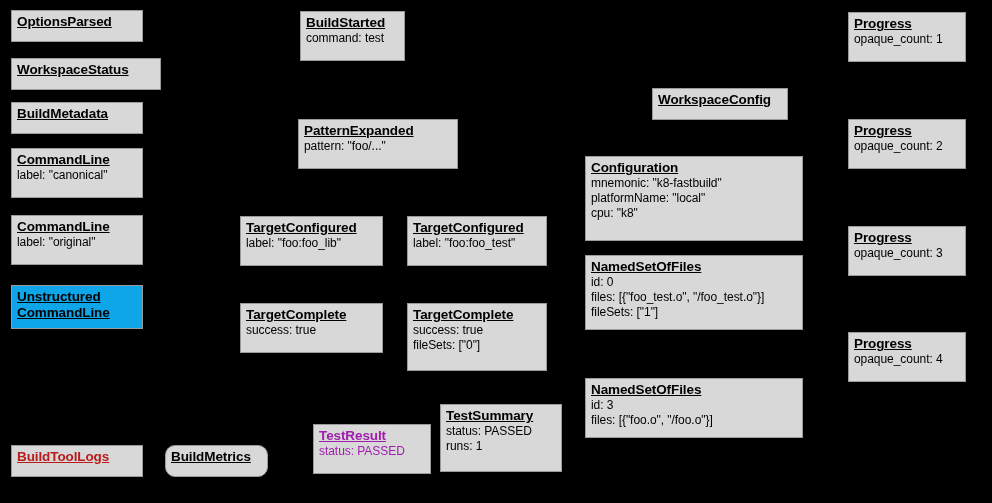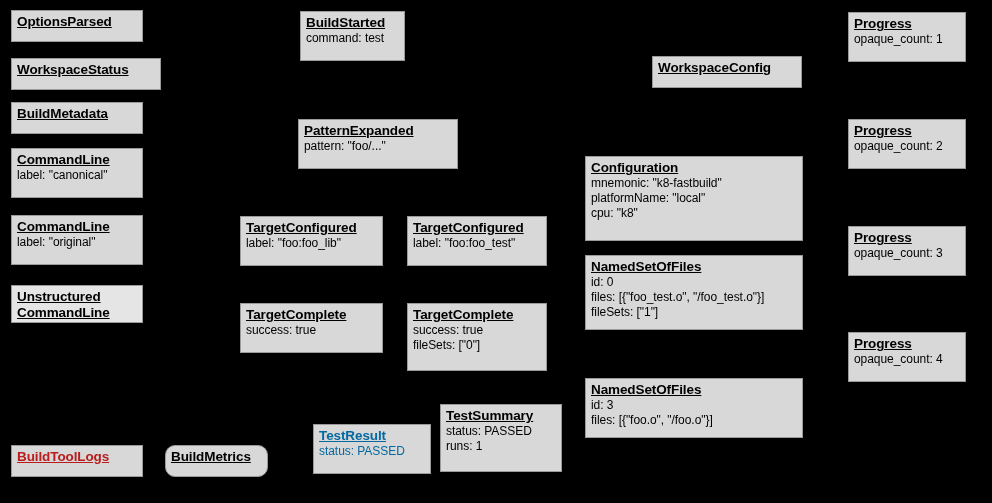--- a/index.html
+++ b/index.html
@@ -55,21 +55,21 @@
       <div class="node-title">BuildMetadata</div>
     </div>
     <div class="node" style="left: 11px; top: 148px; width: 132px; height: 50px; background: rgb(216, 216, 216); border-color: rgb(154, 154, 154); color: rgb(0, 0, 0);">
       <div class="node-title">CommandLine</div>
       <div class="node-fields">label: "canonical"</div>
     </div>
     <div class="node" style="left: 11px; top: 215px; width: 132px; height: 50px; background: rgb(216, 216, 216); border-color: rgb(154, 154, 154); color: rgb(0, 0, 0);">
       <div class="node-title">CommandLine</div>
       <div class="node-fields">label: "original"</div>
     </div>
-    <div class="node" style="left: 11px; top: 285px; width: 132px; height: 38px; background: #e5e5e5; border-color: rgb(154, 154, 154); color: rgb(0, 0, 0);">
+    <div class="node" style="left: 11px; top: 285px; width: 132px; height: 44px; background: #0ea5e9; border-color: rgb(154, 154, 154); color: rgb(0, 0, 0);">
       <div class="node-title">Unstructured
 CommandLine</div>
     </div>
     <div class="node" style="left: 11px; top: 445px; width: 132px; height: 32px; background: rgb(216, 216, 216); border-color: rgb(154, 154, 154); color: #b91c1c;">
       <div class="node-title">BuildToolLogs</div>
     </div>
     <div class="node" style="left: 165px; top: 445px; width: 103px; height: 32px; background: rgb(216, 216, 216); border-color: rgb(154, 154, 154); color: rgb(0, 0, 0); border-radius: 10px;">
       <div class="node-title">BuildMetrics</div>
     </div>
     <div class="node" style="left: 300px; top: 11px; width: 105px; height: 50px; background: rgb(216, 216, 216); border-color: rgb(154, 154, 154); color: rgb(0, 0, 0);">
@@ -90,30 +90,30 @@
     </div>
     <div class="node" style="left: 240px; top: 303px; width: 143px; height: 50px; background: rgb(216, 216, 216); border-color: rgb(154, 154, 154); color: rgb(0, 0, 0);">
       <div class="node-title">TargetComplete</div>
       <div class="node-fields">success: true</div>
     </div>
     <div class="node" style="left: 407px; top: 303px; width: 140px; height: 68px; background: rgb(216, 216, 216); border-color: rgb(154, 154, 154); color: rgb(0, 0, 0);">
       <div class="node-title">TargetComplete</div>
       <div class="node-fields">success: true
 fileSets: ["0"]</div>
     </div>
-    <div class="node" style="left: 313px; top: 424px; width: 118px; height: 50px; background: rgb(216, 216, 216); border-color: rgb(154, 154, 154); color: #0369a1;">
+    <div class="node" style="left: 313px; top: 424px; width: 118px; height: 50px; background: rgb(216, 216, 216); border-color: rgb(154, 154, 154); color: #a21caf;">
       <div class="node-title">TestResult</div>
       <div class="node-fields">status: PASSED</div>
     </div>
     <div class="node" style="left: 440px; top: 404px; width: 122px; height: 68px; background: rgb(216, 216, 216); border-color: rgb(154, 154, 154); color: rgb(0, 0, 0);">
       <div class="node-title">TestSummary</div>
       <div class="node-fields">status: PASSED
 runs: 1</div>
     </div>
-    <div class="node" style="left: 652px; top: 56px; width: 150px; height: 32px; background: rgb(216, 216, 216); border-color: rgb(154, 154, 154); color: rgb(0, 0, 0);">
+    <div class="node" style="left: 652px; top: 88px; width: 136px; height: 32px; background: rgb(216, 216, 216); border-color: rgb(154, 154, 154); color: rgb(0, 0, 0);">
       <div class="node-title">WorkspaceConfig</div>
     </div>
     <div class="node" style="left: 585px; top: 156px; width: 218px; height: 85px; background: rgb(216, 216, 216); border-color: rgb(154, 154, 154); color: rgb(0, 0, 0);">
       <div class="node-title">Configuration</div>
       <div class="node-fields">mnemonic: "k8-fastbuild"
 platformName: "local"
 cpu: "k8"</div>
     </div>
     <div class="node" style="left: 585px; top: 255px; width: 218px; height: 75px; background: rgb(216, 216, 216); border-color: rgb(154, 154, 154); color: rgb(0, 0, 0);">
       <div class="node-title">NamedSetOfFiles</div>

